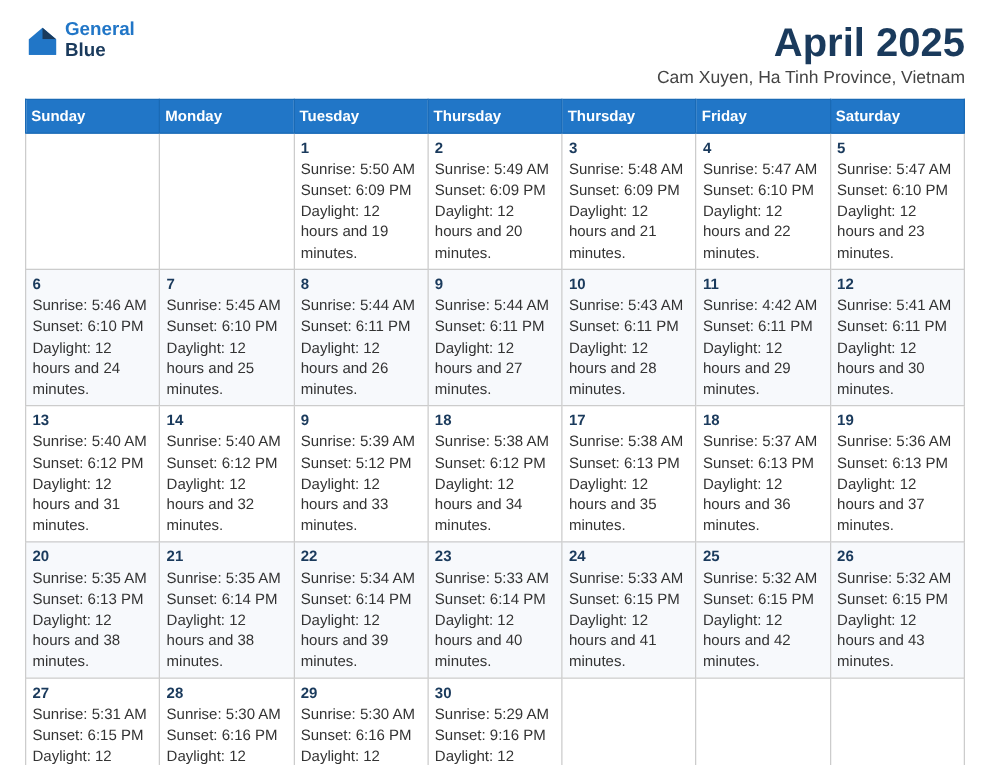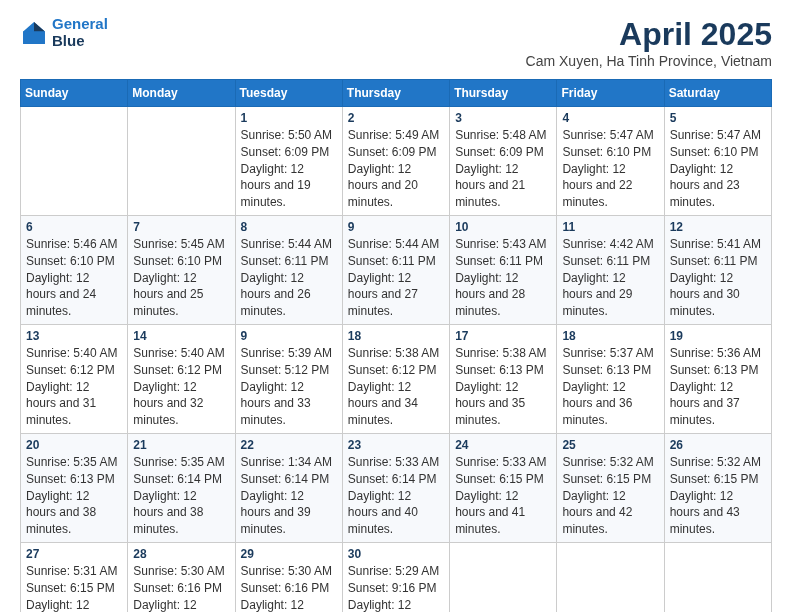--- a/index.html
+++ b/index.html
@@ -251,21 +251,21 @@
 Daylight: 12 hours and 38 minutes.</div>
         </td>
         <td>
           <span class="day-number">21</span>
           <div class="day-detail">Sunrise: 5:35 AM
 Sunset: 6:14 PM
 Daylight: 12 hours and 38 minutes.</div>
         </td>
         <td>
           <span class="day-number">22</span>
-          <div class="day-detail">Sunrise: 1:34 AM
+          <div class="day-detail">Sunrise: 5:34 AM
 Sunset: 6:14 PM
 Daylight: 12 hours and 39 minutes.</div>
         </td>
         <td>
           <span class="day-number">23</span>
           <div class="day-detail">Sunrise: 5:33 AM
 Sunset: 6:14 PM
 Daylight: 12 hours and 40 minutes.</div>
         </td>
         <td>

